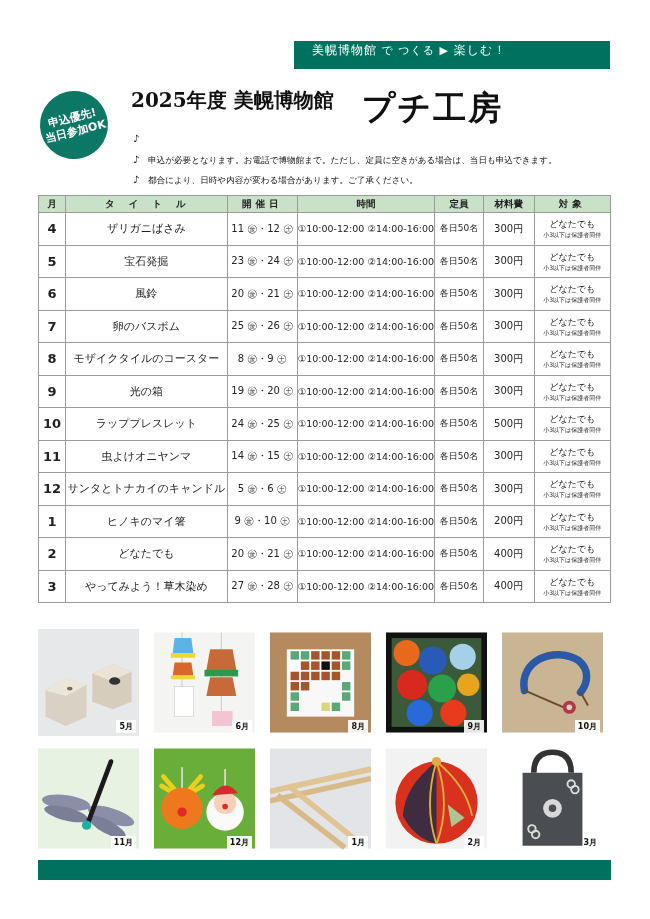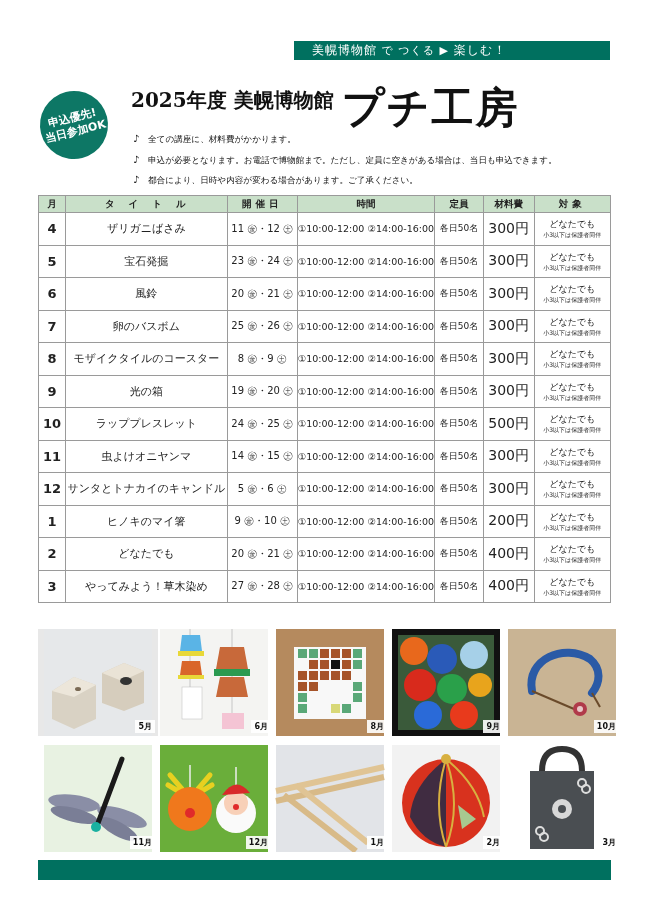--- a/index.html
+++ b/index.html
@@ -1,41 +1,41 @@
 <!DOCTYPE html>
 <html><head>
 <meta charset="utf-8">
 <style>
   * { box-sizing: border-box; margin: 0; padding: 0; }
   html, body { width: 650px; height: 919px; background: #ffffff; overflow: hidden; }
   body { position: relative; font-family: "DejaVu Sans", "Liberation Sans", sans-serif; color: #111; }
 
   .top-banner {
-    position: absolute; left: 294px; top: 41px; width: 316px; height: 19px;
+    position: absolute; left: 294px; top: 41px; width: 316px; height: 28px;
     background: #00705f; color: #fff; font-size: 12px; line-height: 19px;
     padding-left: 18px; letter-spacing: 1px;
   }
   .top-banner .small { font-size: 11px; }
 
   .badge {
     position: absolute; left: 40px; top: 91px; width: 68px; height: 68px;
     border-radius: 50%; background: #0d7765; color: #fff;
     display: flex; flex-direction: column; align-items: center; justify-content: center;
     transform: rotate(-14deg); font-weight: bold; font-size: 11px; line-height: 14px;
     text-align: center;
   }
 
   .title-row { position: absolute; left: 131px; top: 86px; display: flex; align-items: flex-end; }
   .title-year {
     font-family: "DejaVu Serif", "Liberation Serif", serif; font-size: 20px; font-weight: bold;
     line-height: 28px; margin-bottom: 14px;
   }
   .title-main {
-    font-family: "DejaVu Serif", "Liberation Serif", serif; font-size: 42px; font-weight: bold;
-    margin-left: 8px; line-height: 40px; letter-spacing: 2px;
+    font-family: "DejaVu Serif", "Liberation Serif", serif; font-size: 33px; font-weight: bold;
+    margin-left: 28px; line-height: 40px; letter-spacing: 2px;
   }
 
   .notes { position: absolute; left: 133px; top: 131px; font-family: "DejaVu Serif", "Liberation Serif", serif; font-size: 8.6px; }
   .notes li { list-style: none; height: 20.5px; line-height: 16px; display: flex; }
   .notes .note-icon { width: 15px; font-size: 10px; }
 
   table.sched {
     position: absolute; left: 38px; top: 195px; width: 573px;
     border-collapse: collapse; font-size: 10.5px;
   }
@@ -45,29 +45,29 @@
   }
   table.sched td {
     border: 1px solid #9a9a9a; height: 32.5px; text-align: center; vertical-align: middle;
     color: #222;
   }
   table.sched td.month { font-weight: bold; font-size: 13px; }
   table.sched td.title { font-size: 11px; }
   table.sched td.date { font-size: 10px; white-space: nowrap; }
   table.sched td.time { font-size: 9.5px; white-space: nowrap; }
   table.sched td.cap { font-size: 9px; }
-  table.sched td.fee { font-size: 14px; }
+  table.sched td.fee { font-size: 10px; }
   .target-main { font-size: 9px; display: block; line-height: 12px; }
   .target-sub { font-size: 6px; display: block; line-height: 9px; }
   .spaced { letter-spacing: 14px; padding-left: 12px; }
   .spaced2 { letter-spacing: 4px; font-family: Liberation Serif, serif; }
 
   .gallery { position: absolute; left: 38px; top: 629px; width: 573px; }
   .photo {
-    position: absolute; width: 120px; height: 107px; overflow: hidden;
+    position: absolute; width: 101px; height: 107px; overflow: hidden;
   }
   .photo .lbl {
     position: absolute; right: 3px; bottom: 3px; background: rgba(255,255,255,0.9);
     font-size: 8px; font-weight: bold; padding: 1px 3px; color: #111;
   }
   .photo svg { width: 100%; height: 100%; display: block; }
 
   .bottom-bar {
     position: absolute; left: 38px; top: 860px; width: 573px; height: 20px; background: #00705f;
   }
@@ -85,21 +85,20 @@
 </div>
 
 <div class="title-row">
   <span class="title-year">2025年度 美幌博物館</span>
   <span class="title-main">プチ工房</span>
 </div>
 
 <ul class="notes">
   <li>
       <span class="note-icon">♪</span>
-      <span>全ての講座に、材料費がかかります。</span>
     </li>
   <li>
       <span class="note-icon">♪</span>
       <span>申込が必要となります。お電話で博物館まで。ただし、定員に空きがある場合は、当日も申込できます。</span>
     </li>
   <li>
       <span class="note-icon">♪</span>
       <span>都合により、日時や内容が変わる場合があります。ご了承ください。</span>
     </li>
 </ul>

